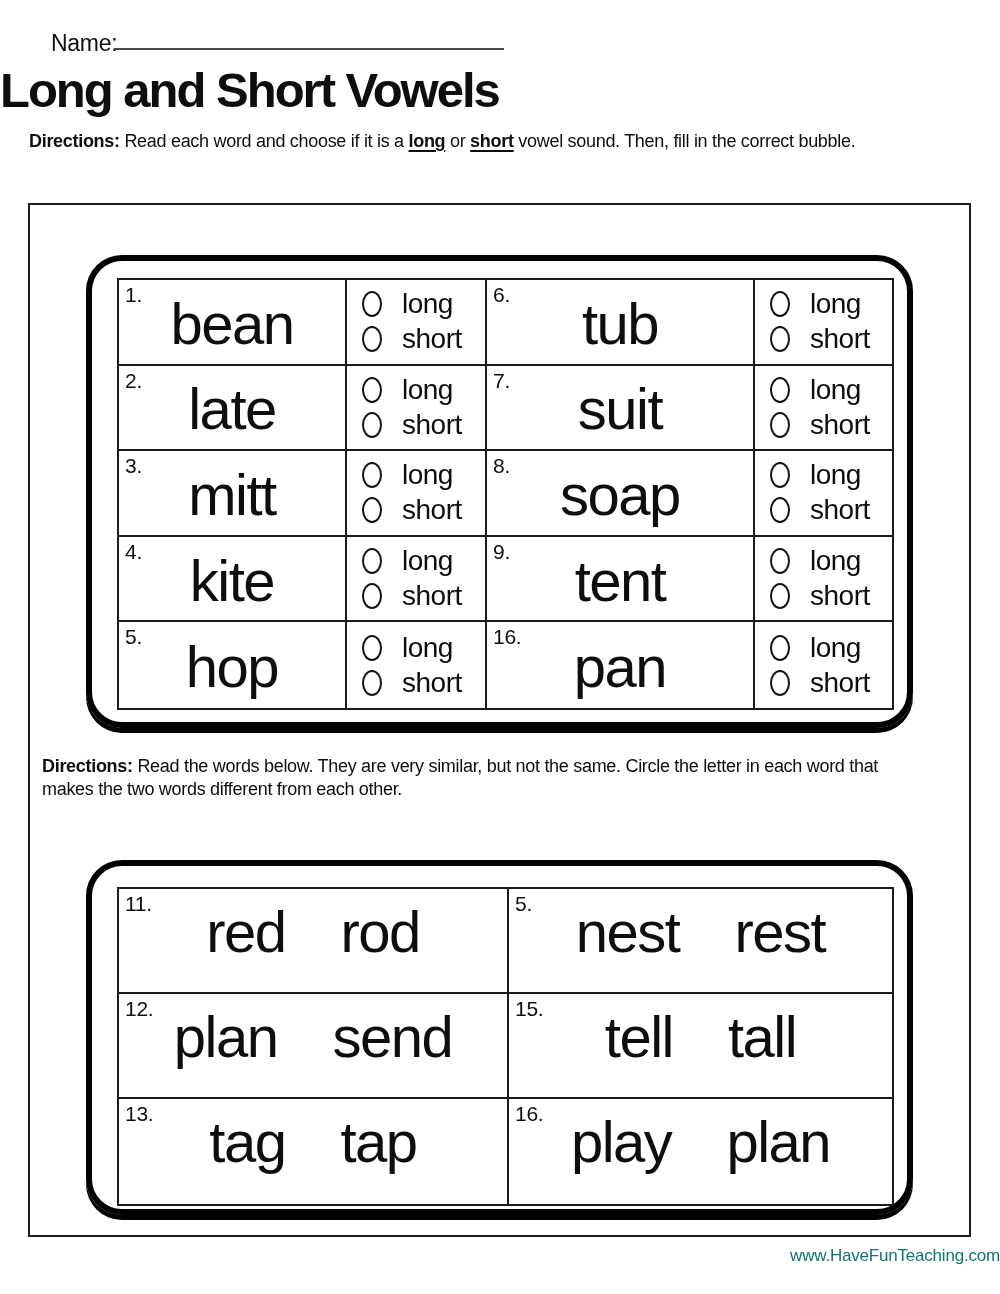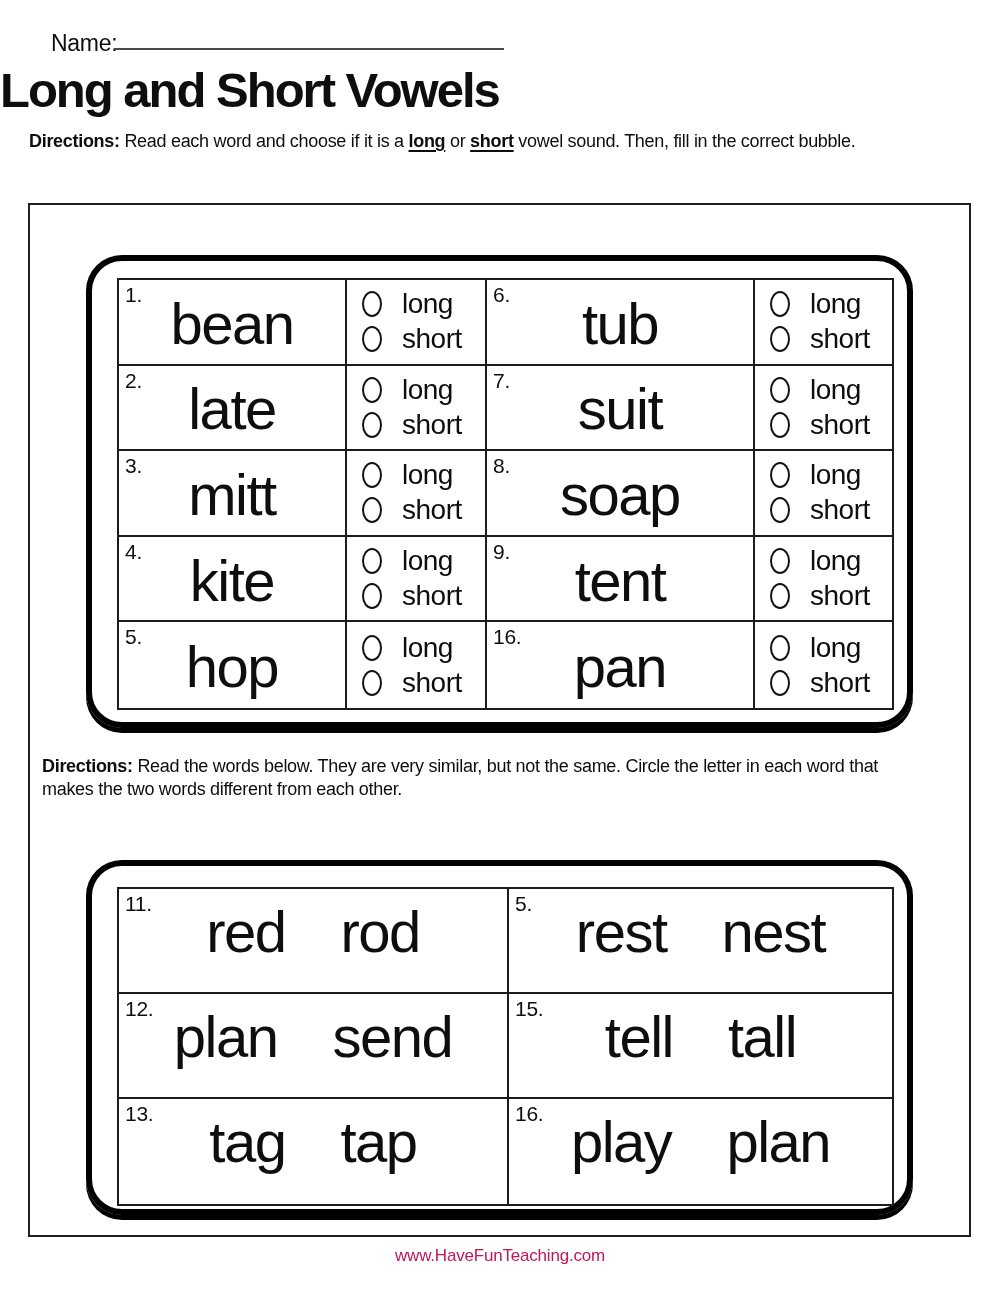--- a/index.html
+++ b/index.html
@@ -53,21 +53,21 @@
   .wc { display: flex; align-items: center; justify-content: center; }
   .word { font-size: 58px; letter-spacing: -1.5px; line-height: 1; padding-top: 4px; }
 
   .bub { display: flex; flex-direction: column; justify-content: center; gap: 7px; padding-left: 15px; }
   .bline { display: flex; align-items: center; gap: 20px; }
   .bubble { width: 20px; height: 26px; border: 2.5px solid #141414; border-radius: 50%; background: #ffffff; flex: none; }
   .blabel { font-size: 28px; letter-spacing: -0.5px; line-height: 1; }
 
   .pwords { display: flex; justify-content: center; gap: 55px; padding-top: 14px; font-size: 58px; letter-spacing: -1.5px; line-height: 1; }
 
-  #footer { left: 0; right: 0; top: 1246px; text-align: center; font-size: 17px; color: #be185d; letter-spacing: -0.2px; }
+  #footer { left: 0; right: 0; top: 1246px; text-align: right; font-size: 17px; color: #0f766e; letter-spacing: -0.2px; }
 </style>
 </head>
 <body>
 
 <div id="page">
 
   <span id="name-label" class="abs">Name:</span>
   <div id="name-line" class="abs"></div>
 
   <div id="title" class="abs">Long and Short Vowels</div>
@@ -238,22 +238,22 @@
     <div class="cell">
       <span class="num">11.</span>
       <div class="pwords">
           <span>red</span>
           <span>rod</span>
         </div>
     </div>
     <div class="cell lc">
       <span class="num">5.</span>
       <div class="pwords">
+          <span>nest</span>
           <span>rest</span>
-          <span>nest</span>
         </div>
     </div>
 
     <div class="cell">
       <span class="num">12.</span>
       <div class="pwords">
           <span>plan</span>
           <span>send</span>
         </div>
     </div>

